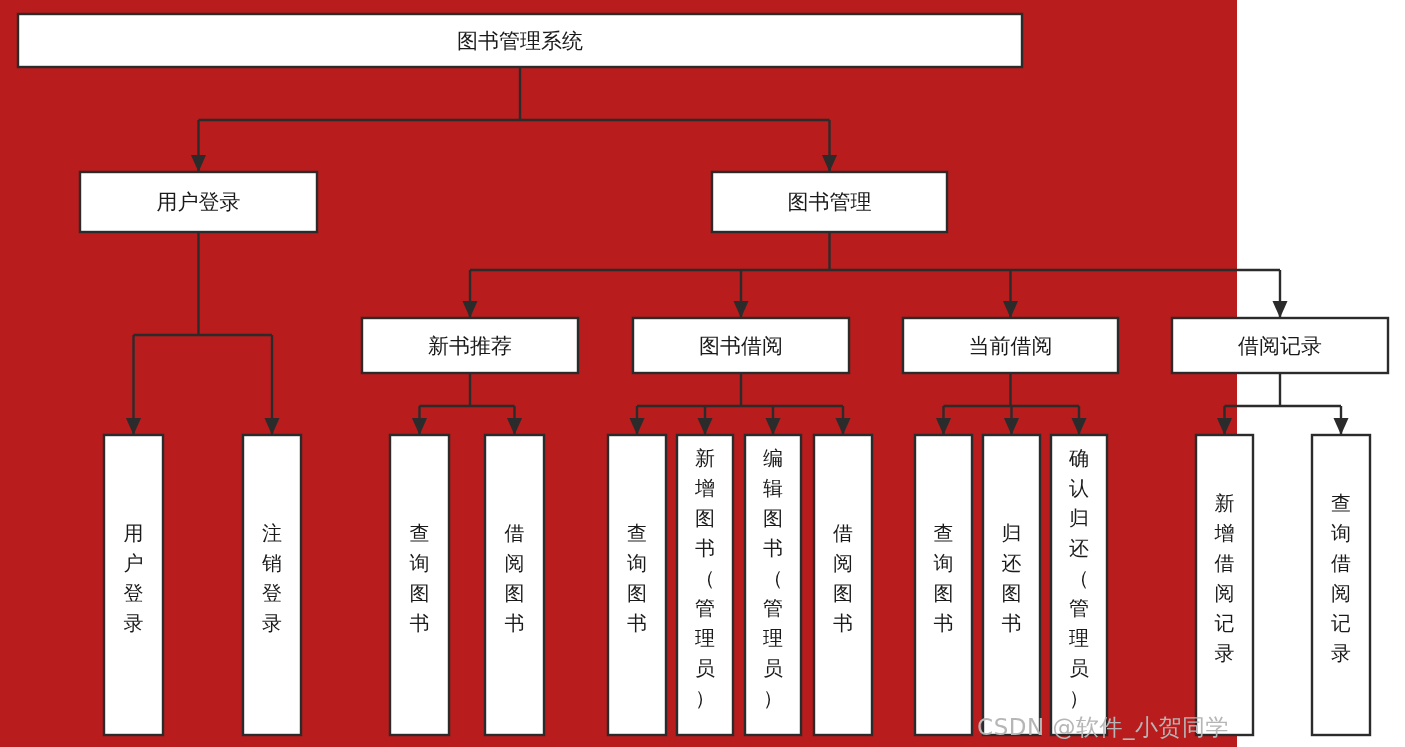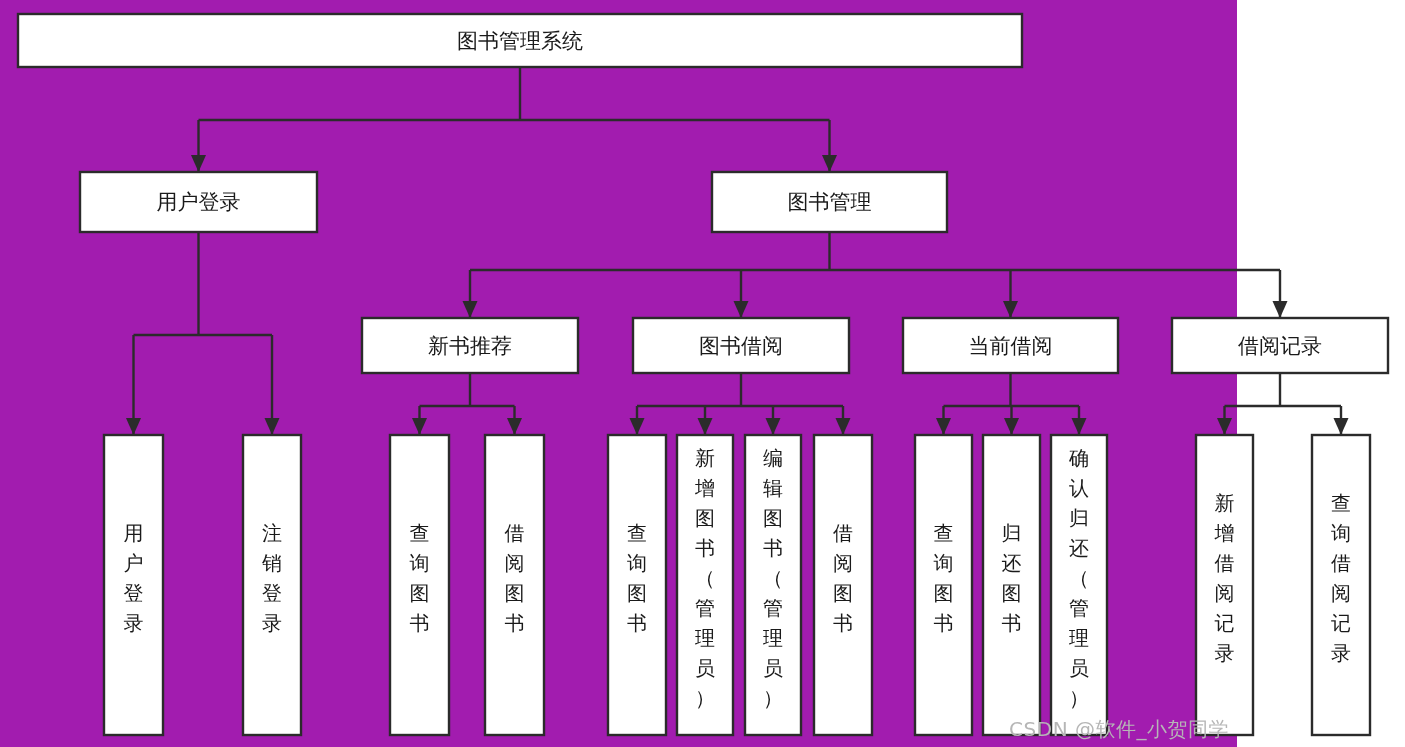--- a/index.html
+++ b/index.html
@@ -11,21 +11,21 @@
   body {
     width: 1405px;
     height: 747px;
     overflow: hidden;
     font-family: "DejaVu Sans", "Liberation Sans", sans-serif;
   }
   #diagram-root {
     position: relative;
     width: 1237px;
     height: 747px;
-    background: #a21caf;
+    background: #b91c1c;
   }
   svg#tree-svg {
     position: absolute;
     left: 0;
     top: 0;
     width: 1405px;
     height: 747px;
     display: block;
   }
   .node-box {
@@ -54,21 +54,21 @@
   }
   .arrow-head {
     fill: #2b2b2b;
     stroke: none;
   }
   .watermark {
     position: absolute;
     right: 8px;
     bottom: 4px;
     font-family: "DejaVu Sans", "Liberation Sans", sans-serif;
-    font-size: 20px;
+    font-size: 23px;
     color: #b6b6b6;
     white-space: nowrap;
     letter-spacing: 0.5px;
     user-select: none;
   }
 </style>
 </head>
 <body>
 
 <div id="diagram-root">

